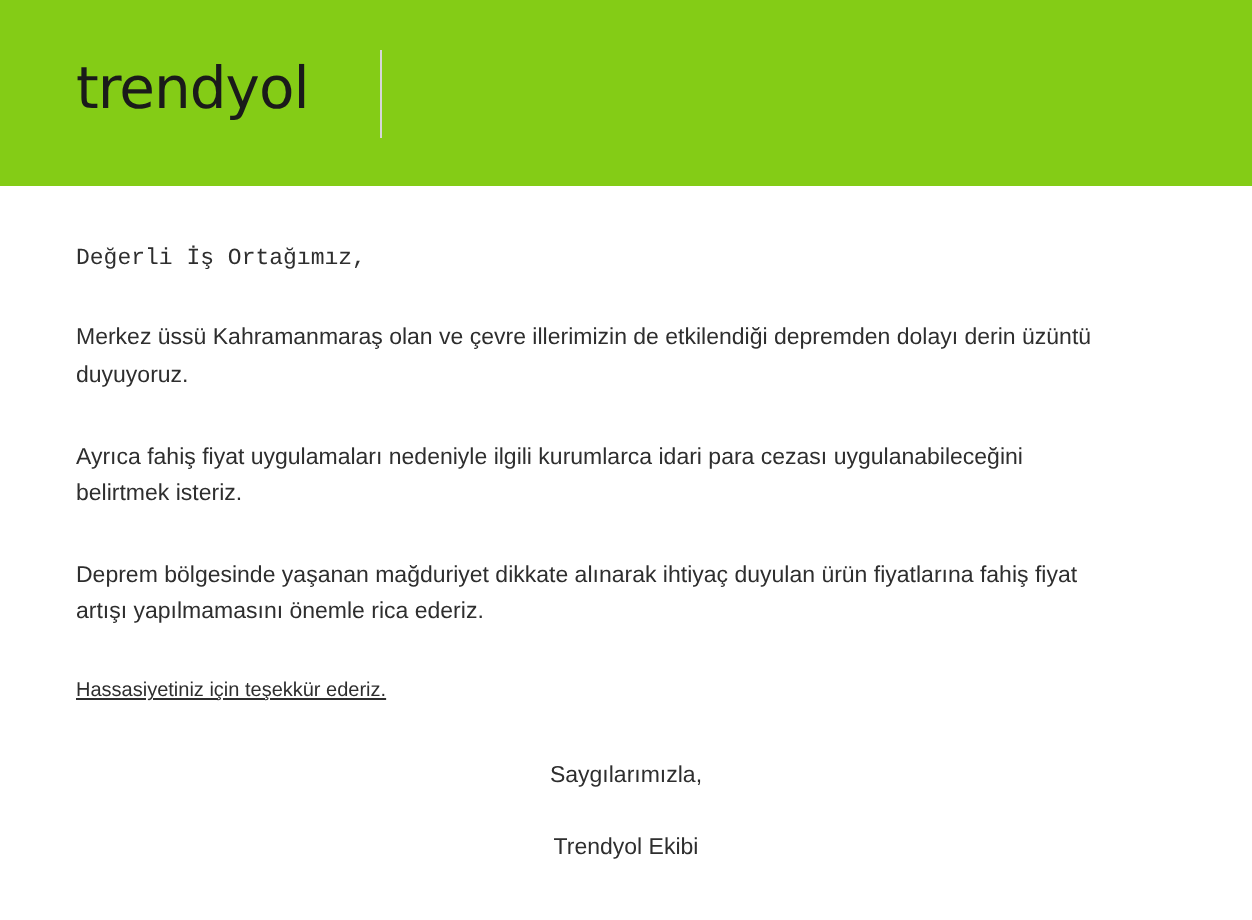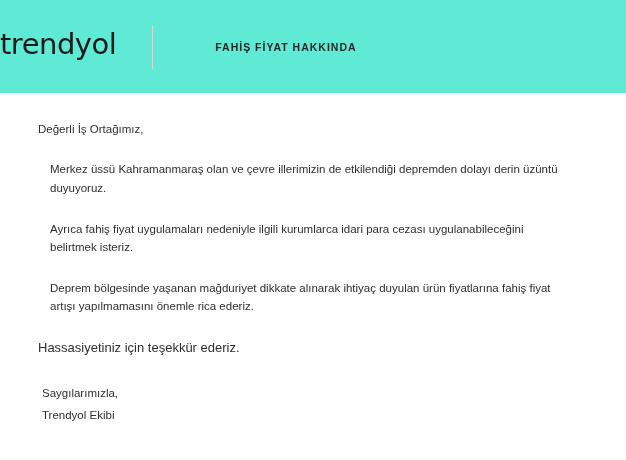--- a/index.html
+++ b/index.html
@@ -17,23 +17,24 @@
     position: relative;
     width: 626px;
     height: 460px;
     background: #ffffff;
     box-sizing: border-box;
   }
   
   .header {
     position: relative;
     height: 93px;
-    background: #5eead4;
+    background: #84cc16;
     display: flex;
     align-items: center;
+    padding-left: 38px;
     box-sizing: border-box;
   }
   .brand {
     font-family: "DejaVu Sans", sans-serif;
     font-size: 29px;
     letter-spacing: -0.5px;
     color: #1a1a1a;
     font-weight: 400;
     line-height: 1;
     padding-bottom: 4px;
@@ -55,53 +56,55 @@
   
   .body {
     padding: 28px 38px 0 38px;
     box-sizing: border-box;
   }
   .greeting {
     font-size: 11.5px;
     color: #2e2e2e;
     margin: 0 0 22px 0;
     line-height: 1.5;
+    font-family: Liberation Mono, monospace;
   }
   .para {
     font-size: 11.5px;
     color: #2e2e2e;
-    margin: 0 0 22px 12px;
+    margin: 0 0 22px 0;
     line-height: 1.62;
     max-width: 520px;
   }
   .thanks {
-    font-size: 13px;
+    font-size: 10px;
     color: #2e2e2e;
     margin: 0 0 26px 0;
     line-height: 1.5;
+    text-decoration: underline;
   }
   .signoff {
     font-size: 11.5px;
     color: #2e2e2e;
     line-height: 1.62;
     margin: 0;
   }
   .signoff div {
-    margin: 4px;
+    margin: 17px;
+    text-align: center;
   }
 </style>
 </head>
 <body>
 
 <div class="page">
 
   <div class="header">
     <div class="brand">trendyol</div>
     <div class="header-divider"></div>
-    <div class="header-title">FAHİŞ FİYAT HAKKINDA</div>
   </div>
 
   <div class="body">
     <p class="greeting">Değerli İş Ortağımız,</p>
     <p class="para">Merkez üssü Kahramanmaraş olan ve çevre illerimizin de etkilendiği depremden dolayı derin üzüntü duyuyoruz.</p>
     <p class="para">Ayrıca fahiş fiyat uygulamaları nedeniyle ilgili kurumlarca idari para cezası uygulanabileceğini belirtmek isteriz.</p>
     <p class="para">Deprem bölgesinde yaşanan mağduriyet dikkate alınarak ihtiyaç duyulan ürün fiyatlarına fahiş fiyat artışı yapılmamasını önemle rica ederiz.</p>
     <p class="thanks">Hassasiyetiniz için teşekkür ederiz.</p>
     <div class="signoff">
       <div>Saygılarımızla,</div>

